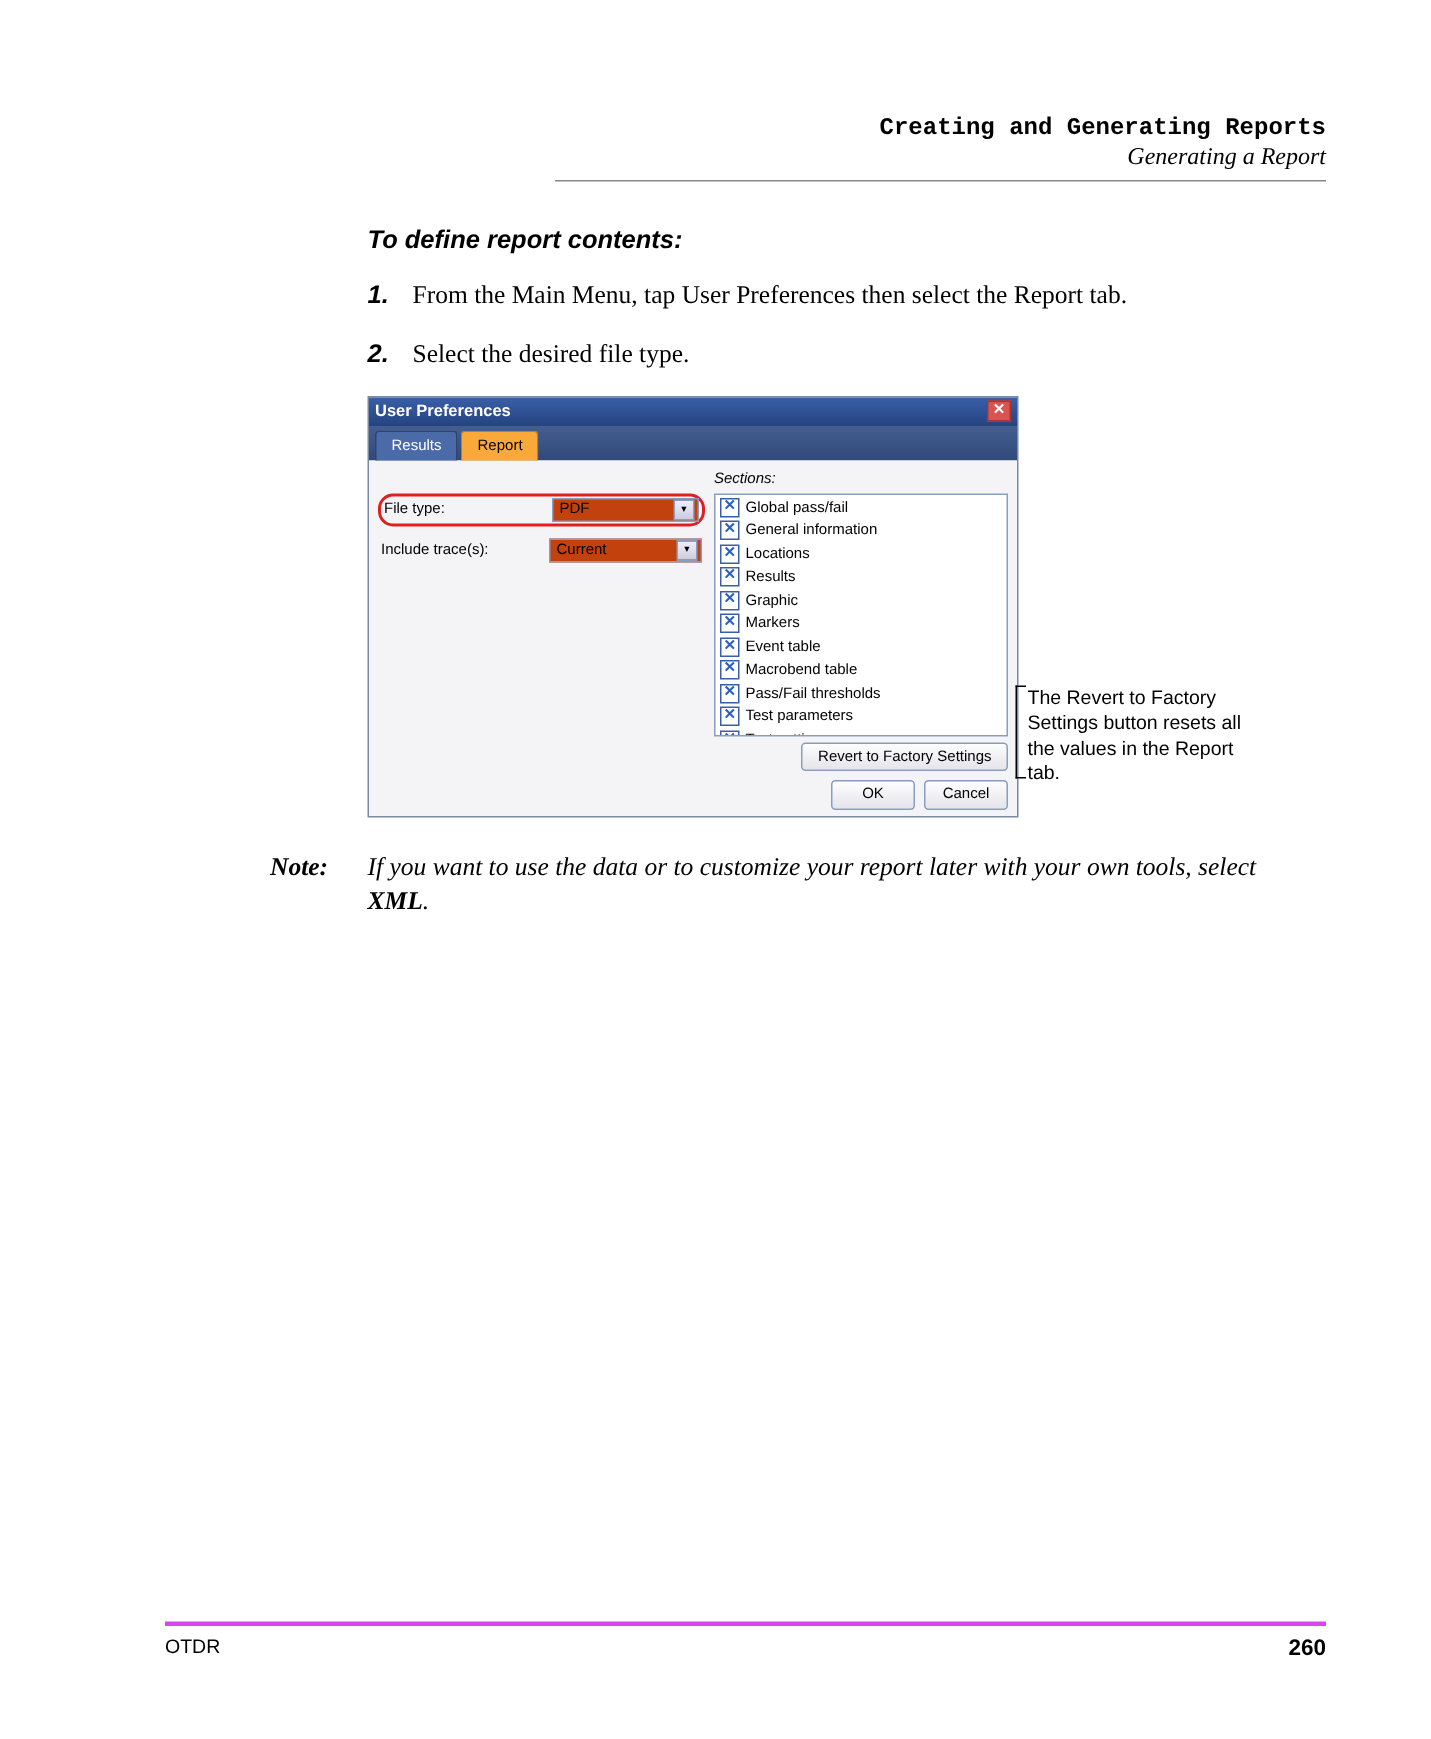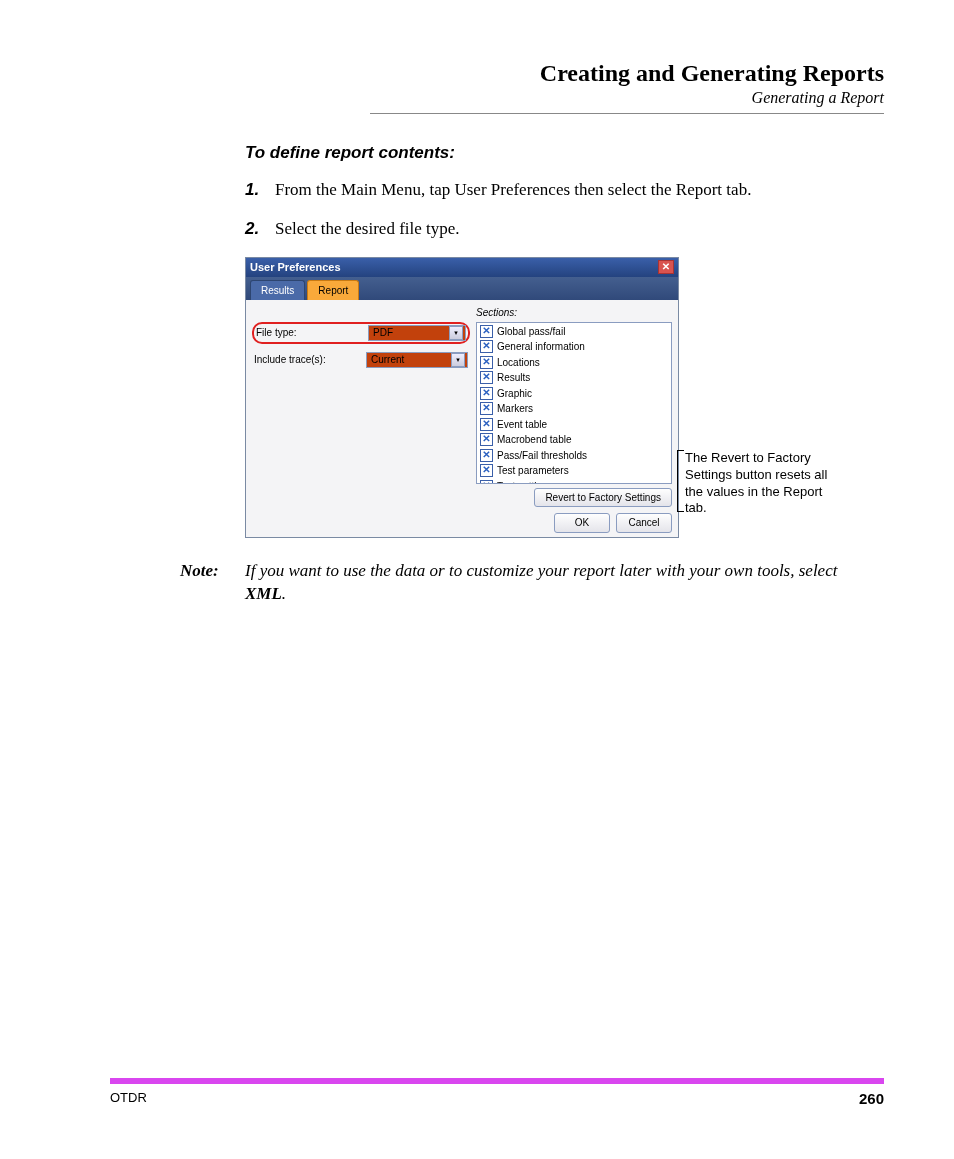--- a/index.html
+++ b/index.html
@@ -16,24 +16,24 @@
     padding: 60px 70px 0 110px;
     box-sizing: border-box;
     height: 100%;
     position: relative;
   }
   .head-block {
     text-align: right;
     margin-left: 260px;
   }
   .chapter-title {
-    font-family: Liberation Serif, serif;
-    font-weight: bold;
-    font-size: 24px;
-    margin: 0 0 2px 0;
+    font-family: Liberation Mono, monospace;
+    font-weight: bold;
+    font-size: 16px;
+    margin: 16px 0 2px 0;
   }
   .section-title {
     font-style: italic;
     font-size: 16px;
     margin: 0 0 6px 0;
   }
   .rule {
     border: 0;
     border-top: 1px solid #888;
     margin: 0 0 28px 0;
@@ -233,21 +233,21 @@
     font-style: italic;
     flex:1;
   }
   .xml { font-weight: bold; }
 
   .footer {
     position: absolute;
     bottom: 52px;
     left: 110px;
     right: 70px;
-    border-top: 6px solid #d946ef;
+    border-top: 3px solid #d946ef;
     padding-top: 6px;
     display: flex;
     justify-content: space-between;
     font-family: Arial, sans-serif;
     font-size: 13px;
   }
   .footer .pg { font-weight: bold; font-size: 15px; }
 </style>
 </head>
 <body>

